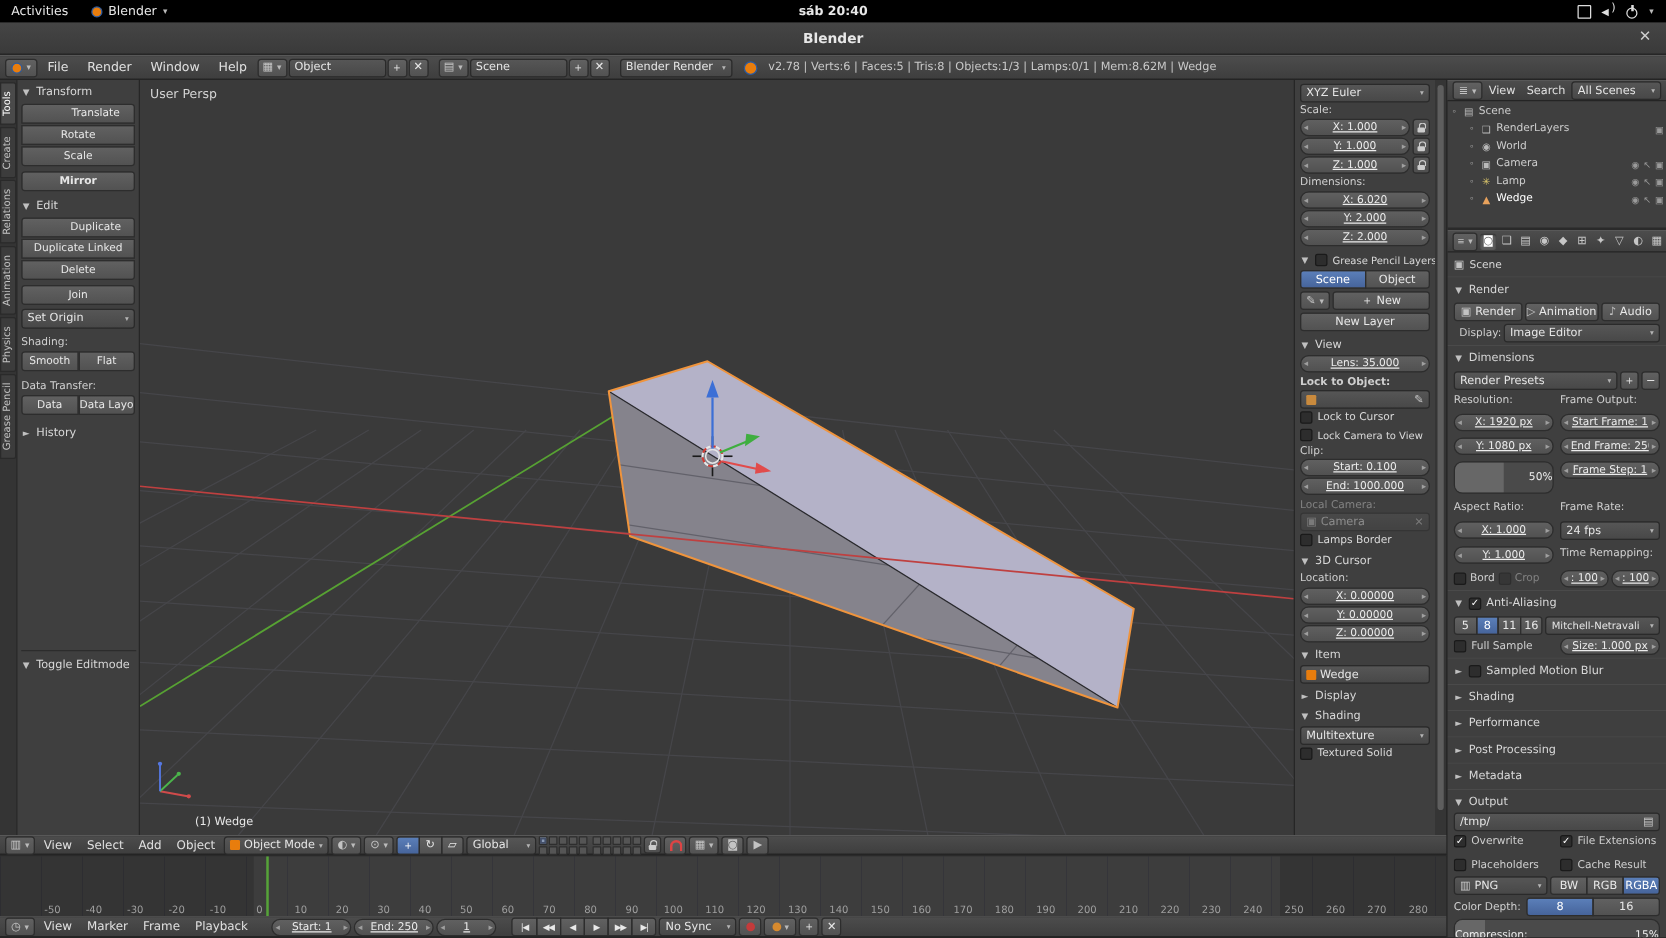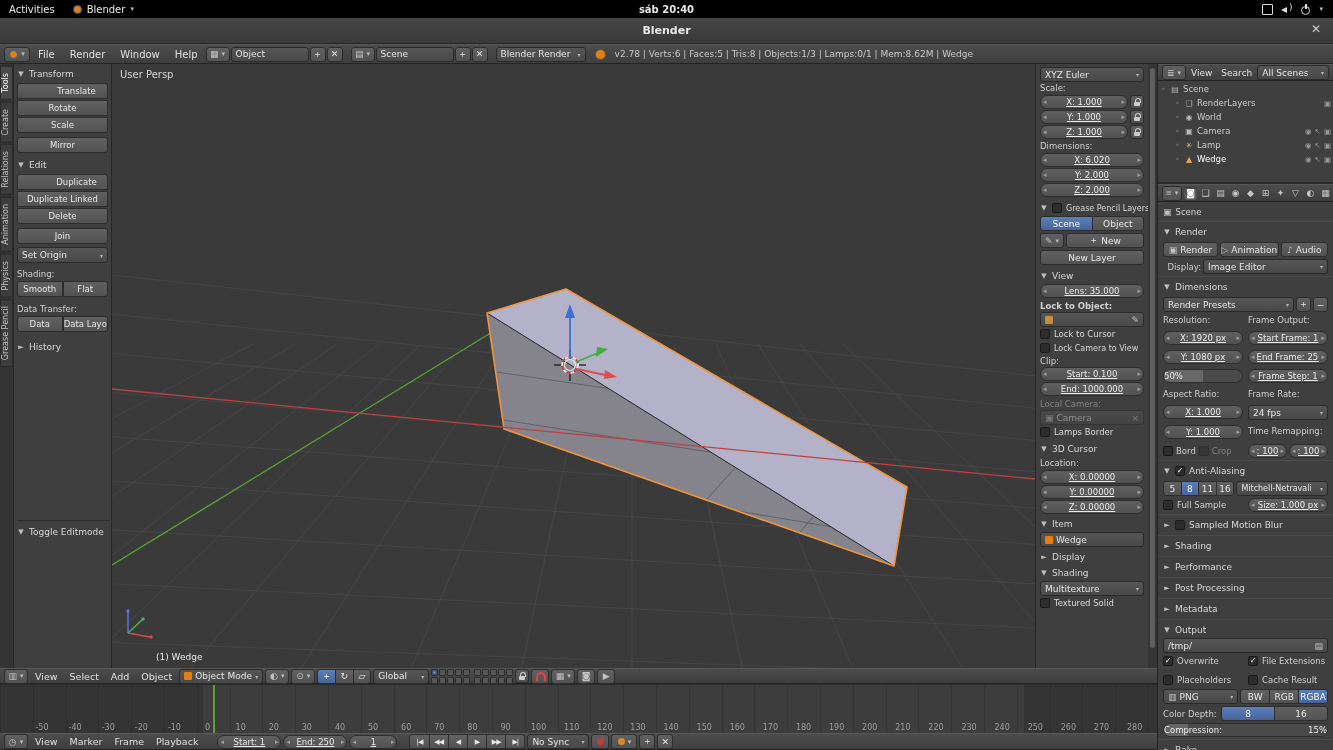--- a/index.html
+++ b/index.html
@@ -25,21 +25,21 @@
 .menu{padding:0 7px;font-size:10px;color:#e0e0e0;white-space:nowrap;}
 .btn{display:flex;align-items:center;justify-content:center;gap:3px;background:linear-gradient(#616161,#525252);border:1px solid #2d2d2d;border-radius:3px;height:15px;color:#e8e8e8;font-size:9px;white-space:nowrap;overflow:hidden;padding:0 4px;}
 .btn.active{background:linear-gradient(#5b7fb9,#46649b);color:#fff;}
 .btn.icon-btn{padding:0 3px;}
 .drop{display:flex;align-items:center;background:linear-gradient(#565656,#484848);border:1px solid #2a2a2a;border-radius:3px;height:15px;color:#e6e6e6;font-size:9px;padding:0 4px;gap:3px;white-space:nowrap;overflow:hidden;}
 .drop .v{flex:1;text-align:left;overflow:hidden;}
 .drop .da{font-size:6px;color:#b5b5b5;}
 .num{display:flex;align-items:center;background:linear-gradient(#606060,#515151);border:1px solid #2d2d2d;border-radius:7px;height:14px;color:#ececec;font-size:8.5px;overflow:hidden;}
 .num .a{color:#9f9f9f;font-size:7px;padding:0 2px;flex:none;}
 .num .v{flex:1;text-align:center;white-space:nowrap;overflow:hidden;text-decoration:underline;}
-.slider{position:relative;background:#4a4a4a;border:1px solid #2d2d2d;border-radius:7px;height:14px;display:flex;align-items:center;justify-content:flex-start;font-size:8.5px;color:#ececec;overflow:hidden;}
+.slider{position:relative;background:#4a4a4a;border:1px solid #2d2d2d;border-radius:7px;height:26px;display:flex;align-items:center;justify-content:flex-end;font-size:8.5px;color:#ececec;overflow:hidden;}
 .slider .fill{position:absolute;left:0;top:0;bottom:0;background:#676767;}
 .slider span{position:relative;}
 .chk{width:10px;height:10px;flex:none;background:#2d2d2d;border:1px solid #1a1a1a;border-radius:2px;display:inline-flex;align-items:center;justify-content:center;color:#fff;font-size:8px;line-height:8px;}
 .chkrow{display:flex;align-items:center;gap:4px;height:14px;color:#d9d9d9;font-size:8.5px;white-space:nowrap;overflow:hidden;}
 .phdr{display:flex;align-items:center;gap:4px;height:16px;color:#d8d8d8;font-size:9px;white-space:nowrap;}
 .tri{font-size:7px;color:#c0c0c0;width:8px;text-align:center;flex:none;}
 .lbl{color:#cfcfcf;font-size:8.5px;height:12px;line-height:12px;white-space:nowrap;overflow:hidden;}
 .stack .btn{border-radius:0;margin-top:-1px;}
 .stack .btn:first-child{border-radius:3px 3px 0 0;margin-top:0;padding-left:32px;}
 .stack .btn:last-child{border-radius:0 0 3px 3px;}
@@ -187,21 +187,21 @@
     <div class="phdr">
         <span class="tri">▼</span>
         <span>Transform</span>
       </div>
     <div class="stack">
 
     <div class="btn">Translate</div>
         <div class="btn">Rotate</div>
         <div class="btn">Scale</div>
       </div>
-    <div class="btn" style="margin-top:4px;">Mirror</div>
+    <div class="btn" style="margin-top:4px;font-weight:bold;">Mirror</div>
     <div class="phdr" style="margin-top:4px;">
         <span class="tri">▼</span>
         <span>Edit</span>
       </div>
     <div class="stack">
 
     <div class="btn">Duplicate</div>
         <div class="btn">Duplicate Linked</div>
         <div class="btn">Delete</div>
       </div>

